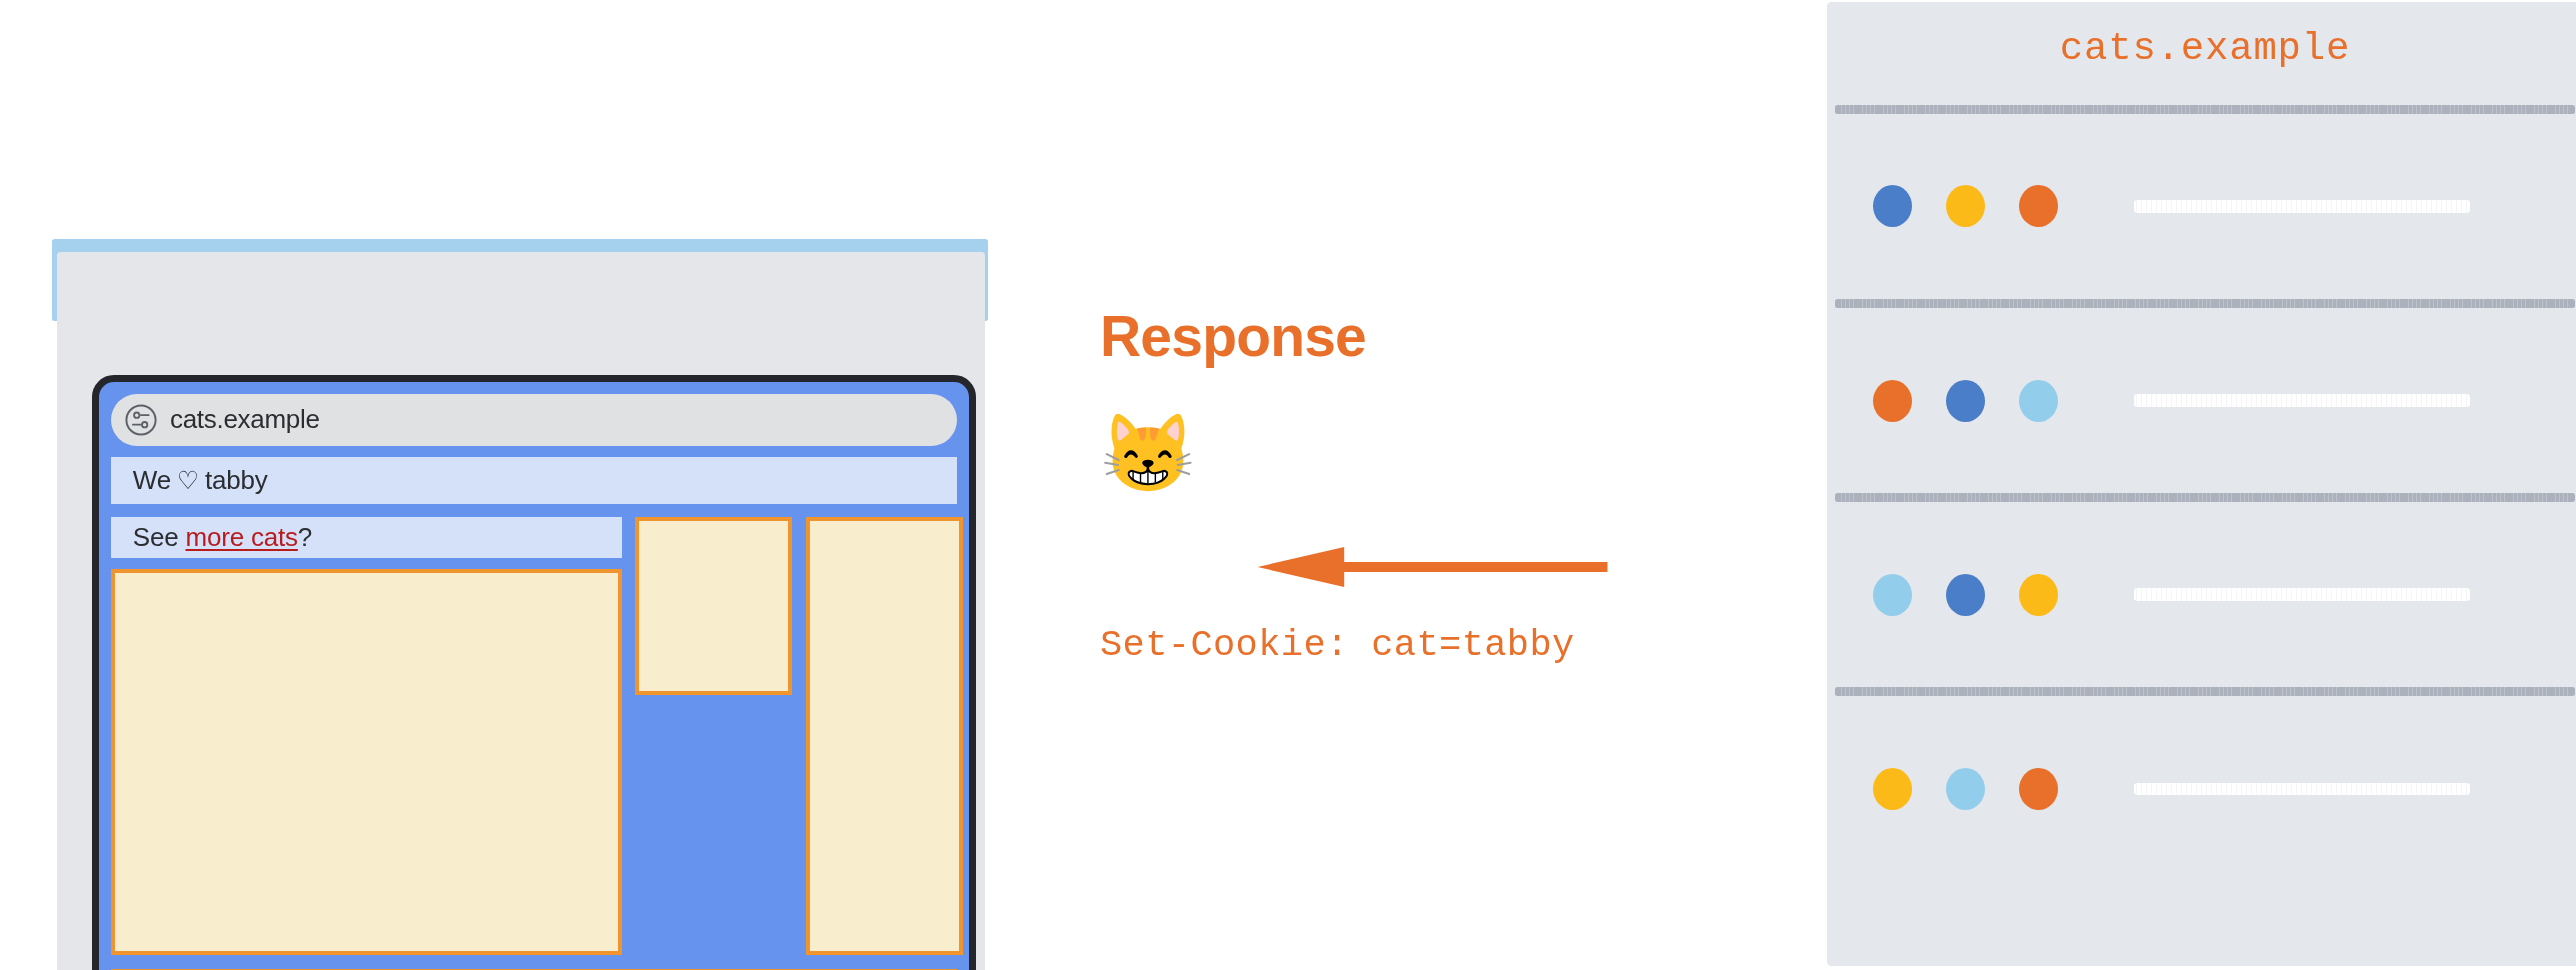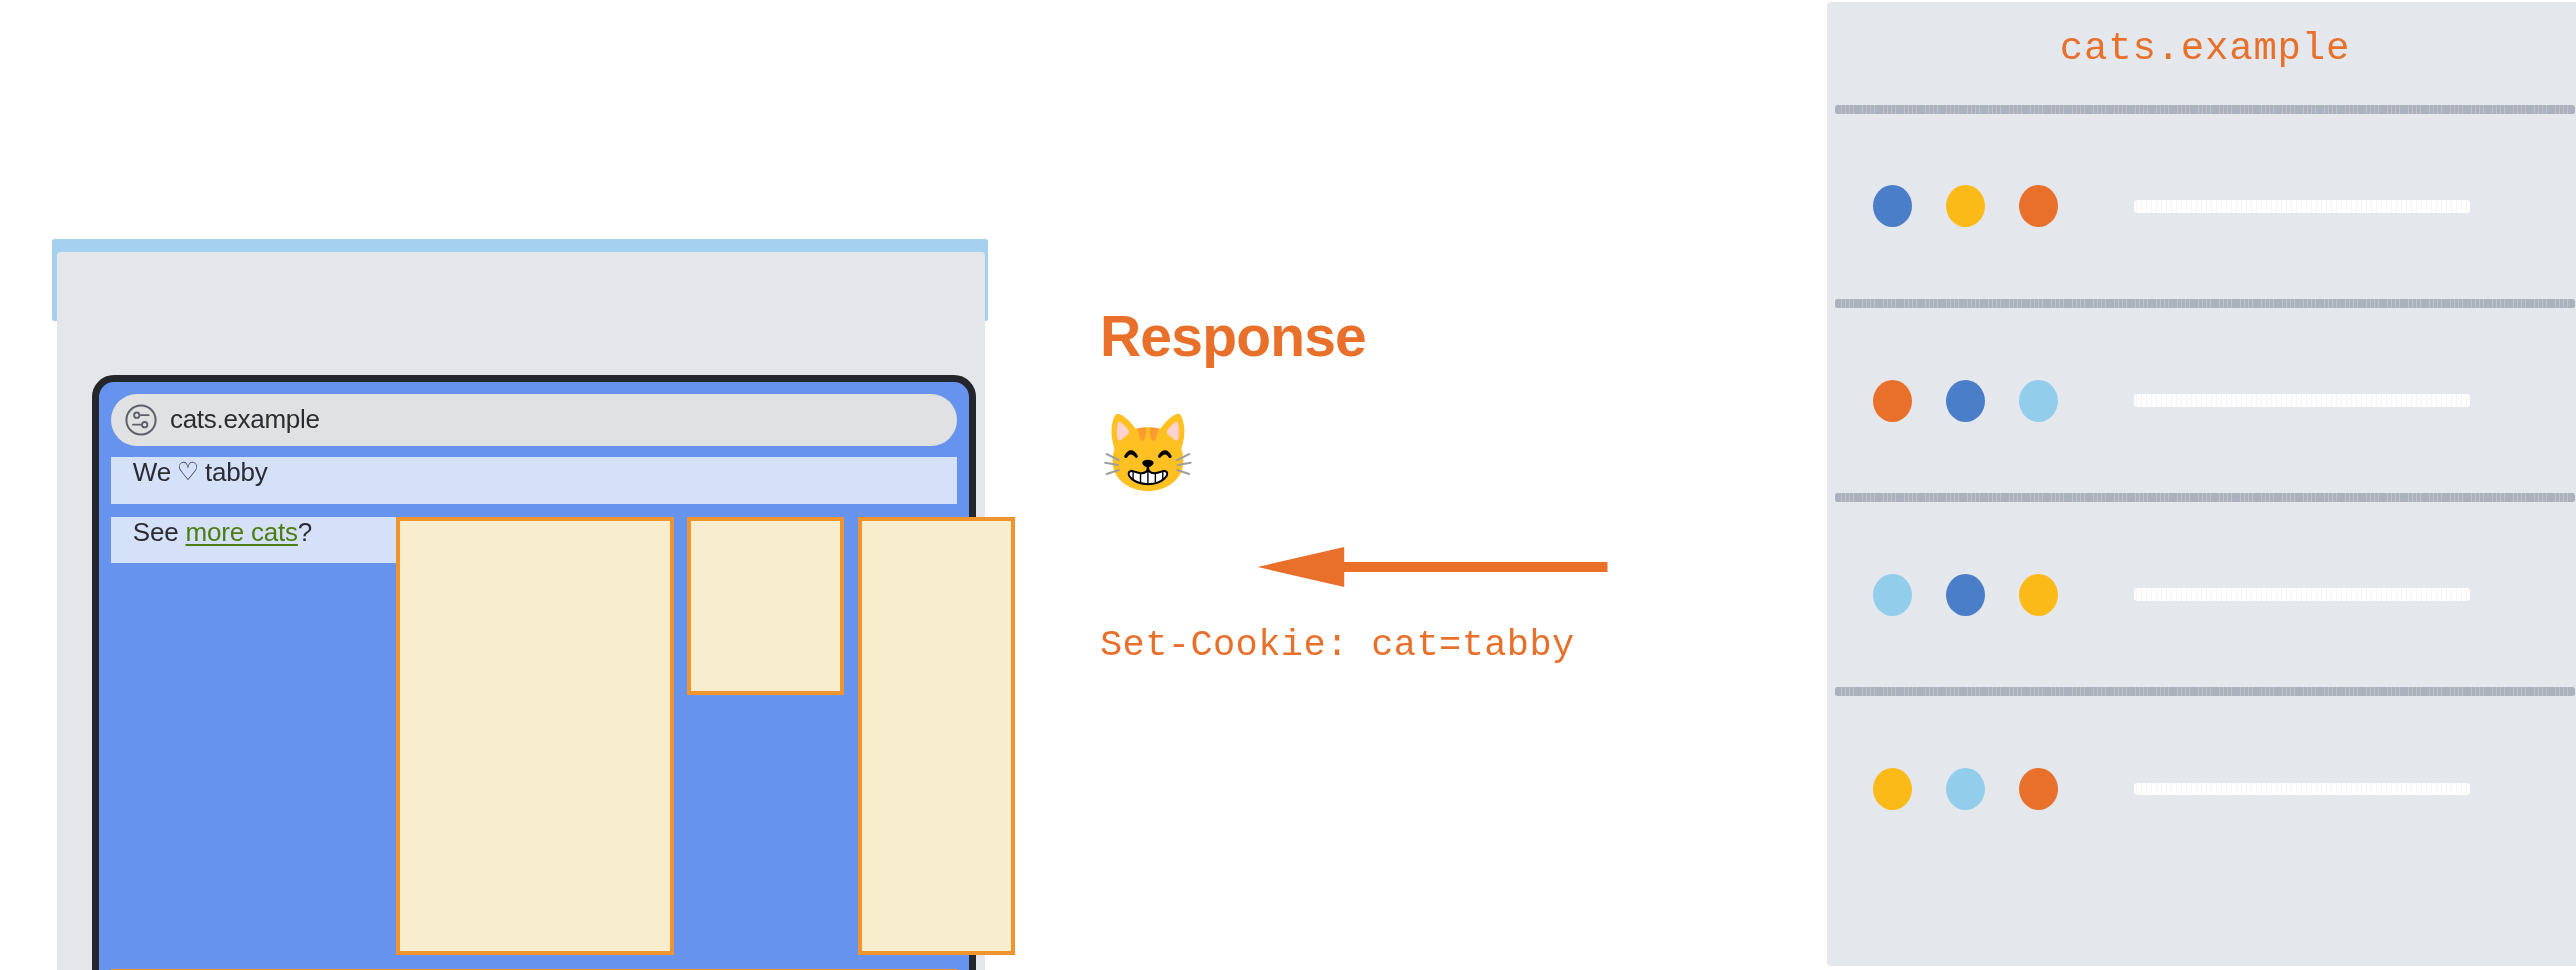--- a/index.html
+++ b/index.html
@@ -89,42 +89,43 @@
     font-size: 26px;
     color: #2B2D31;
     letter-spacing: -0.3px;
   }
   .content-area {
     margin-top: 11px;
   }
   .text-band {
     background: #D4E1F9;
     display: flex;
+    align-items: center;
     box-sizing: border-box;
     padding-left: 22px;
     font-size: 26px;
     color: #2B2D31;
     letter-spacing: -0.2px;
   }
   .band-headline { height: 47px; width: 100%; }
   .band-link-row { height: 46px; width: 511px; }
   .heart-glyph { margin: 0 5.9px; font-size: 25px; }
   .inline-link {
-    color: #4d7c0f;
+    color: #b91c1c;
     text-decoration: underline;
     text-underline-offset: 2.5px;
   }
 
   .mid-row {
     display: flex;
     gap: 13.4px;
     margin-top: 13.4px;
     height: 438px;
   }
-  .col-left  { width: 563px;  display: flex; flex-direction: row; }
+  .col-left  { width: 563px;  display: flex; flex-direction: column; }
   .col-mid   { width: 157px;  display: flex; flex-direction: column; }
   .col-right { width: 157px;  display: flex; flex-direction: column; }
 
   .card {
     background: #F8EDCC;
     border: 4.2px solid #F0942E;
     box-sizing: border-box;
   }
   .card-hero   { width: 511px; height: 438px; }
   .card-mid    { width: 157px; height: 178px; }

